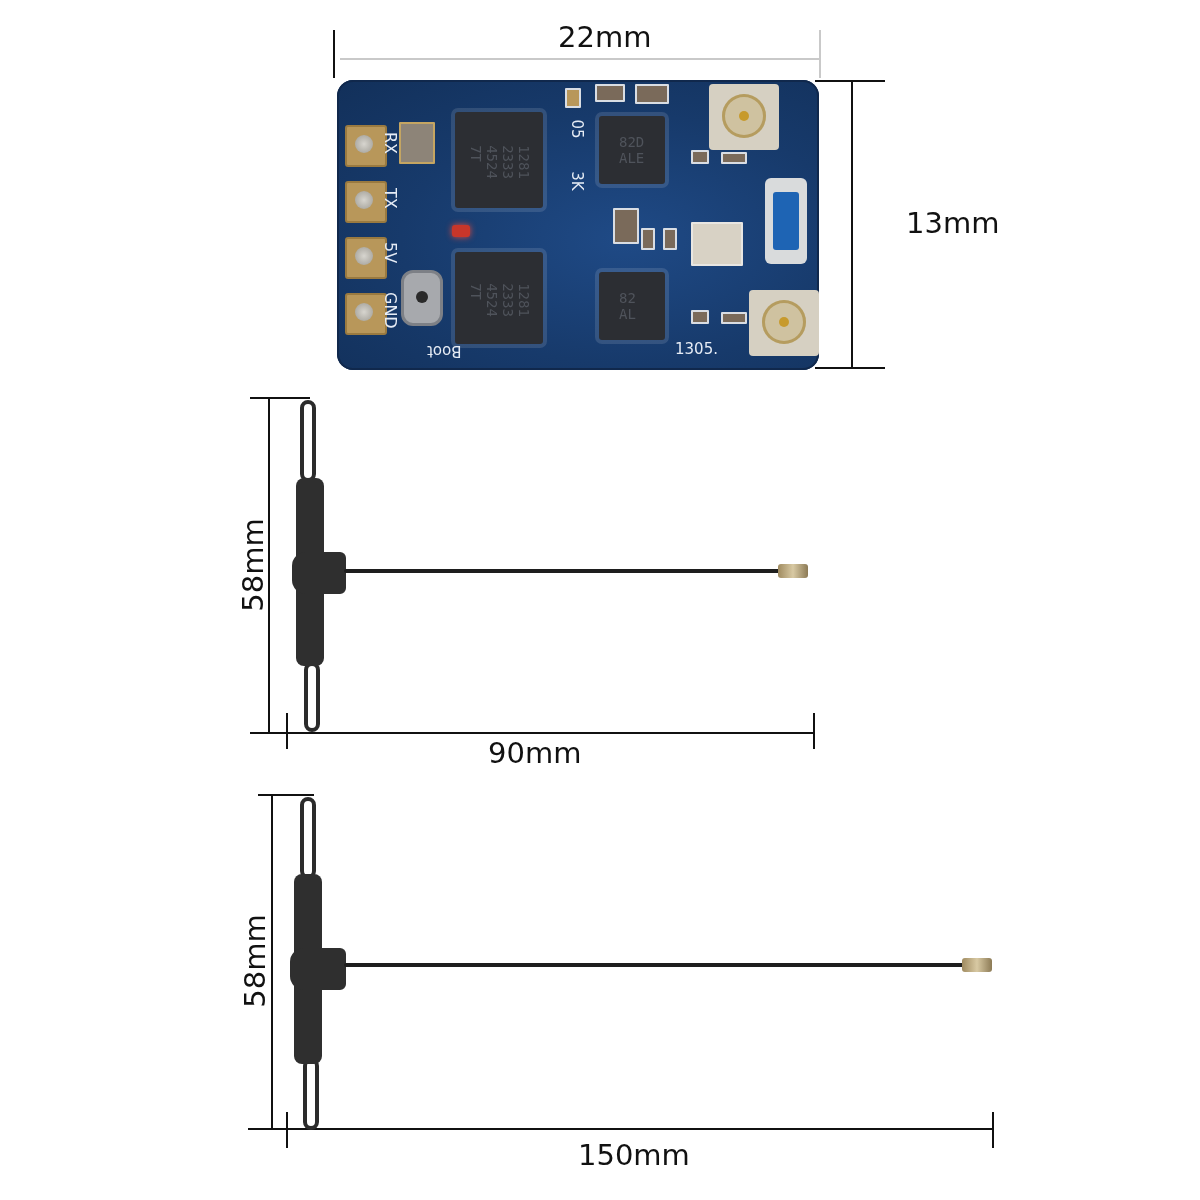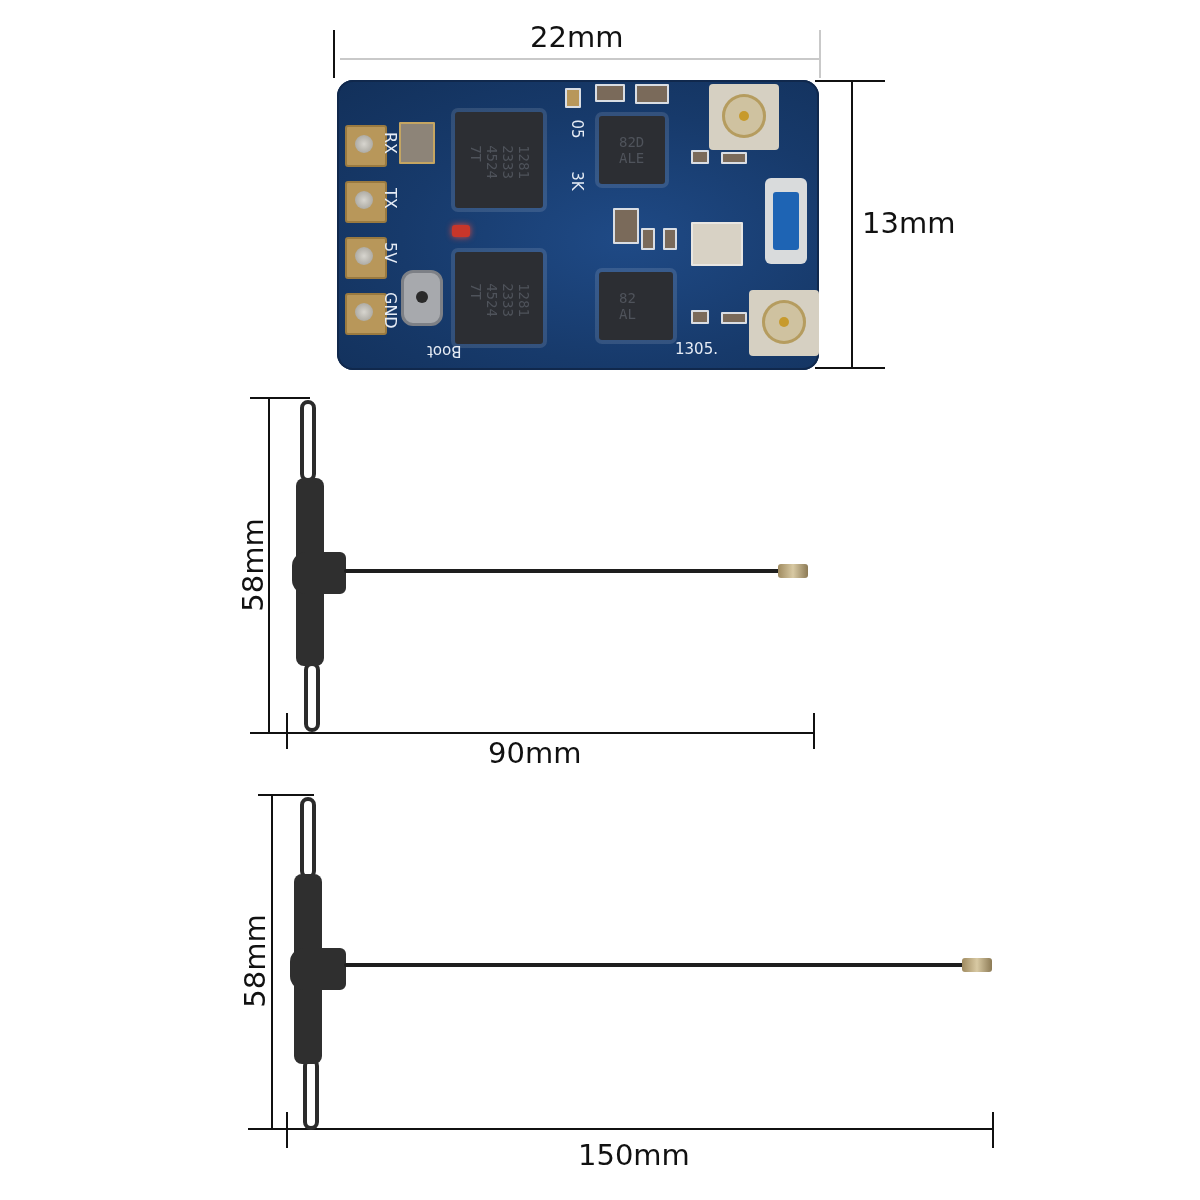--- a/index.html
+++ b/index.html
@@ -54,26 +54,26 @@
             background: linear-gradient(90deg, #9f8a5f, #d8c9a3 50%, #8c7a55); }
   </style>
 </head>
 <body>
 
 <div>
 
   <div class="line-v" style="left:333px; top:30px; height:48px;"></div>
   <div class="line-v faint" style="left:819px; top:30px; height:48px;"></div>
   <div class="line-h faint" style="left:340px; top:58px; width:480px;"></div>
-  <div class="dim-text" style="left:530px; top:20px;text-align:right;">22mm</div>
+  <div class="dim-text" style="left:558px; top:20px;text-align:right;">22mm</div>
 
   <div class="line-h" style="left:815px; top:80px; width:70px;"></div>
   <div class="line-h" style="left:815px; top:367px; width:70px;"></div>
   <div class="line-v" style="left:851px; top:80px; height:288px;"></div>
-  <div class="dim-text" style="left:862px; top:206px;">13mm</div>
+  <div class="dim-text" style="left:906px; top:206px;">13mm</div>
 
   <div class="pcb">
 
     <div class="pad" style="left:8px; top:45px;"></div>
     <div class="pad" style="left:8px; top:101px;"></div>
     <div class="pad" style="left:8px; top:157px;"></div>
     <div class="pad" style="left:8px; top:213px;"></div>
 
     <div class="pad-label" style="left:63px; top:52px;">RX</div>
     <div class="pad-label" style="left:63px; top:108px;">TX</div>
@@ -100,21 +100,21 @@
 
     <div class="led" style="left:115px; top:145px;"></div>
 
     <div class="silk" style="left:230px; top:40px; transform:rotate(90deg);">05</div>
     <div class="silk" style="left:230px; top:92px; transform:rotate(90deg);">3K</div>
 
     <div class="chip" style="left:262px; top:36px; width:66px; height:68px;">
       <div class="mark" style="left:20px; top:18px; white-space:pre;">82D
 ALE</div>
     </div>
-    <div class="chip" style="left:262px; top:192px; width:74px; height:68px;">
+    <div class="chip" style="left:262px; top:192px; width:66px; height:68px;">
       <div class="mark" style="left:20px; top:18px; white-space:pre;">82
 AL</div>
     </div>
 
     <div class="smd" style="left:258px; top:4px; width:26px; height:14px;"></div>
     <div class="smd" style="left:298px; top:4px; width:30px; height:16px;"></div>
     <div class="smd" style="left:228px; top:8px; width:12px; height:16px; background:#b8975a;"></div>
     <div class="smd" style="left:276px; top:128px; width:22px; height:32px;"></div>
     <div class="smd" style="left:304px; top:148px; width:10px; height:18px;"></div>
     <div class="smd" style="left:326px; top:148px; width:10px; height:18px;"></div>

